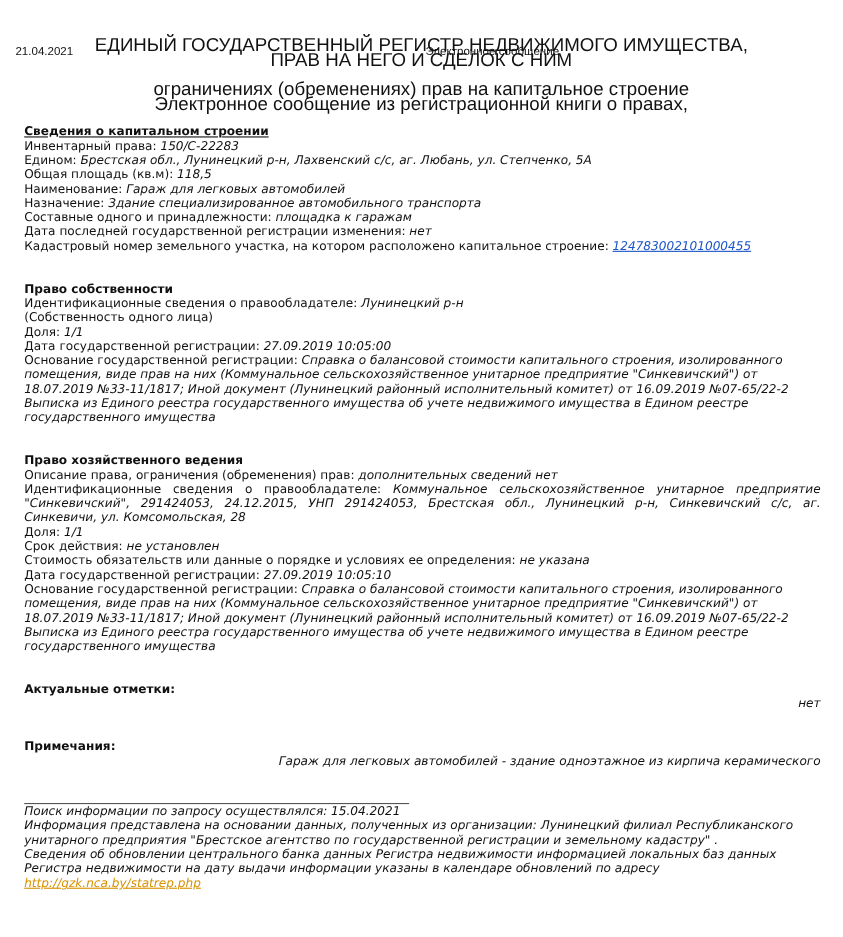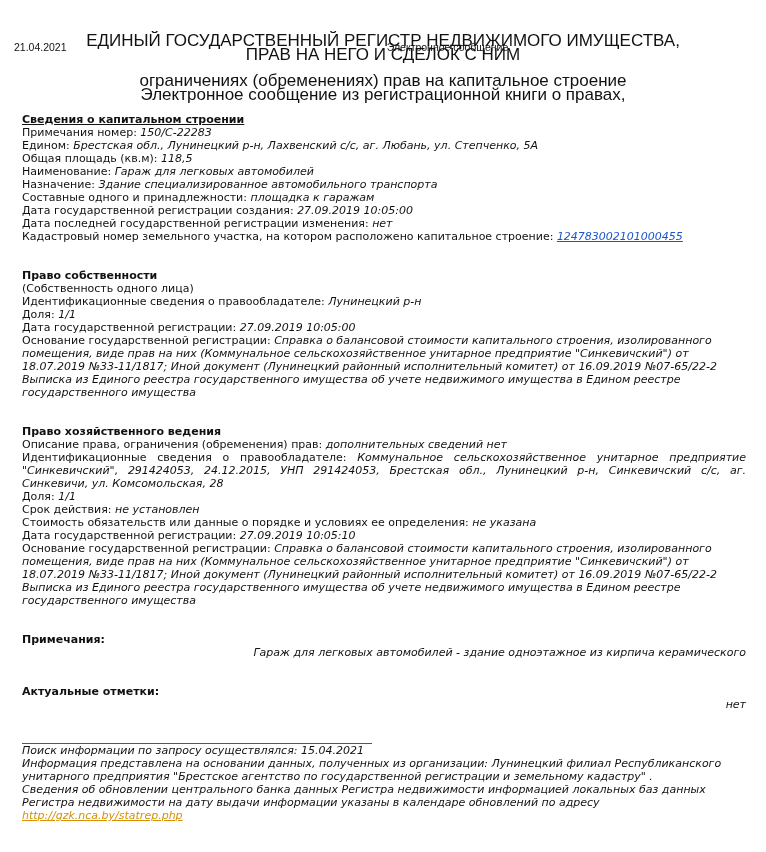--- a/index.html
+++ b/index.html
@@ -115,59 +115,58 @@
       <div>ПРАВ НА НЕГО И СДЕЛОК С НИМ</div>
     </div>
     <div class="msg-title">
       <div>ограничениях (обременениях) прав на капитальное строение</div>
       <div>Электронное сообщение из регистрационной книги о правах,</div>
     </div>
   </div>
 
   <div style="margin-top:12px;">
     <div class="section-heading underlined">Сведения о капитальном строении</div>
-    <div class="line"><span>Примечания номер: </span><span class="val">150/С-22283</span></div>
+    <div class="line"><span>Инвентарный права: </span><span class="val">150/С-22283</span></div>
     <div class="line"><span>Едином: </span><span class="val">Брестская обл., Лунинецкий р-н, Лахвенский с/с, аг. Любань, ул. Степченко, 5А</span></div>
     <div class="line"><span>Общая площадь (кв.м): </span><span class="val">118,5</span></div>
     <div class="line"><span>Наименование: </span><span class="val">Гараж для легковых автомобилей</span></div>
     <div class="line"><span>Назначение: </span><span class="val">Здание специализированное автомобильного транспорта</span></div>
     <div class="line"><span>Составные одного и принадлежности: </span><span class="val">площадка к гаражам</span></div>
-    <div class="line"><span>Дата государственной регистрации создания: </span><span class="val">27.09.2019 10:05:00</span></div>
     <div class="line"><span>Дата последней государственной регистрации изменения: </span><span class="val">нет</span></div>
     <div class="line"><span>Кадастровый номер земельного участка, на котором расположено капитальное строение: </span><a class="link-blue" href="#">124783002101000455</a></div>
   </div>
 
   <div style="margin-top:26px;">
     <div class="section-heading">Право собственности</div>
+    <div class="line"><span>Идентификационные сведения о правообладателе: </span><span class="val">Лунинецкий р-н</span></div>
     <div class="line">(Собственность одного лица)</div>
-    <div class="line"><span>Идентификационные сведения о правообладателе: </span><span class="val">Лунинецкий р-н</span></div>
     <div class="line"><span>Доля: </span><span class="val">1/1</span></div>
     <div class="line"><span>Дата государственной регистрации: </span><span class="val">27.09.2019 10:05:00</span></div>
     <div class="line"><span>Основание государственной регистрации: </span><span class="val">Справка о балансовой стоимости капитального строения, изолированного помещения, виде прав на них (Коммунальное сельскохозяйственное унитарное предприятие "Синкевичский") от 18.07.2019 №33-11/1817; Иной документ (Лунинецкий районный исполнительный комитет) от 16.09.2019 №07-65/22-2 Выписка из Единого реестра государственного имущества об учете недвижимого имущества в Едином реестре государственного имущества</span></div>
   </div>
 
   <div style="margin-top:26px;">
     <div class="section-heading">Право хозяйственного ведения</div>
     <div class="line"><span>Описание права, ограничения (обременения) прав: </span><span class="val">дополнительных сведений нет</span></div>
     <div class="line justify"><span>Идентификационные сведения о правообладателе: </span><span class="val">Коммунальное сельскохозяйственное унитарное предприятие "Синкевичский", 291424053, 24.12.2015, УНП 291424053, Брестская обл., Лунинецкий р-н, Синкевичский с/с, аг. Синкевичи, ул. Комсомольская, 28</span></div>
     <div class="line"><span>Доля: </span><span class="val">1/1</span></div>
     <div class="line"><span>Срок действия: </span><span class="val">не установлен</span></div>
     <div class="line"><span>Стоимость обязательств или данные о порядке и условиях ее определения: </span><span class="val">не указана</span></div>
     <div class="line"><span>Дата государственной регистрации: </span><span class="val">27.09.2019 10:05:10</span></div>
     <div class="line"><span>Основание государственной регистрации: </span><span class="val">Справка о балансовой стоимости капитального строения, изолированного помещения, виде прав на них (Коммунальное сельскохозяйственное унитарное предприятие "Синкевичский") от 18.07.2019 №33-11/1817; Иной документ (Лунинецкий районный исполнительный комитет) от 16.09.2019 №07-65/22-2 Выписка из Единого реестра государственного имущества об учете недвижимого имущества в Едином реестре государственного имущества</span></div>
   </div>
 
   <div style="margin-top:26px;">
-    <div class="section-heading">Примечания:</div>
-    <div class="line val">Гараж для легковых автомобилей - здание одноэтажное из кирпича керамического</div>
+    <div class="section-heading">Актуальные отметки:</div>
+    <div class="line val">нет</div>
   </div>
 
   <div style="margin-top:26px;">
-    <div class="section-heading">Актуальные отметки:</div>
-    <div class="line val">нет</div>
+    <div class="section-heading">Примечания:</div>
+    <div class="line val">Гараж для легковых автомобилей - здание одноэтажное из кирпича керамического</div>
   </div>
 
   <div style="margin-top:32px;">
     <div class="footer-rule"></div>
     <div class="footer">
       <div class="line">Поиск информации по запросу осуществлялся: 15.04.2021</div>
       <div class="line">Информация представлена на основании данных, полученных из организации: Лунинецкий филиал Республиканского унитарного предприятия "Брестское агентство по государственной регистрации и земельному кадастру" .</div>
       <div class="line"><span>Сведения об обновлении центрального банка данных Регистра недвижимости информацией локальных баз данных Регистра недвижимости на дату выдачи информации указаны в календаре обновлений по адресу </span><a class="link-orange" href="#">http://gzk.nca.by/statrep.php</a></div>
     </div>
   </div>

